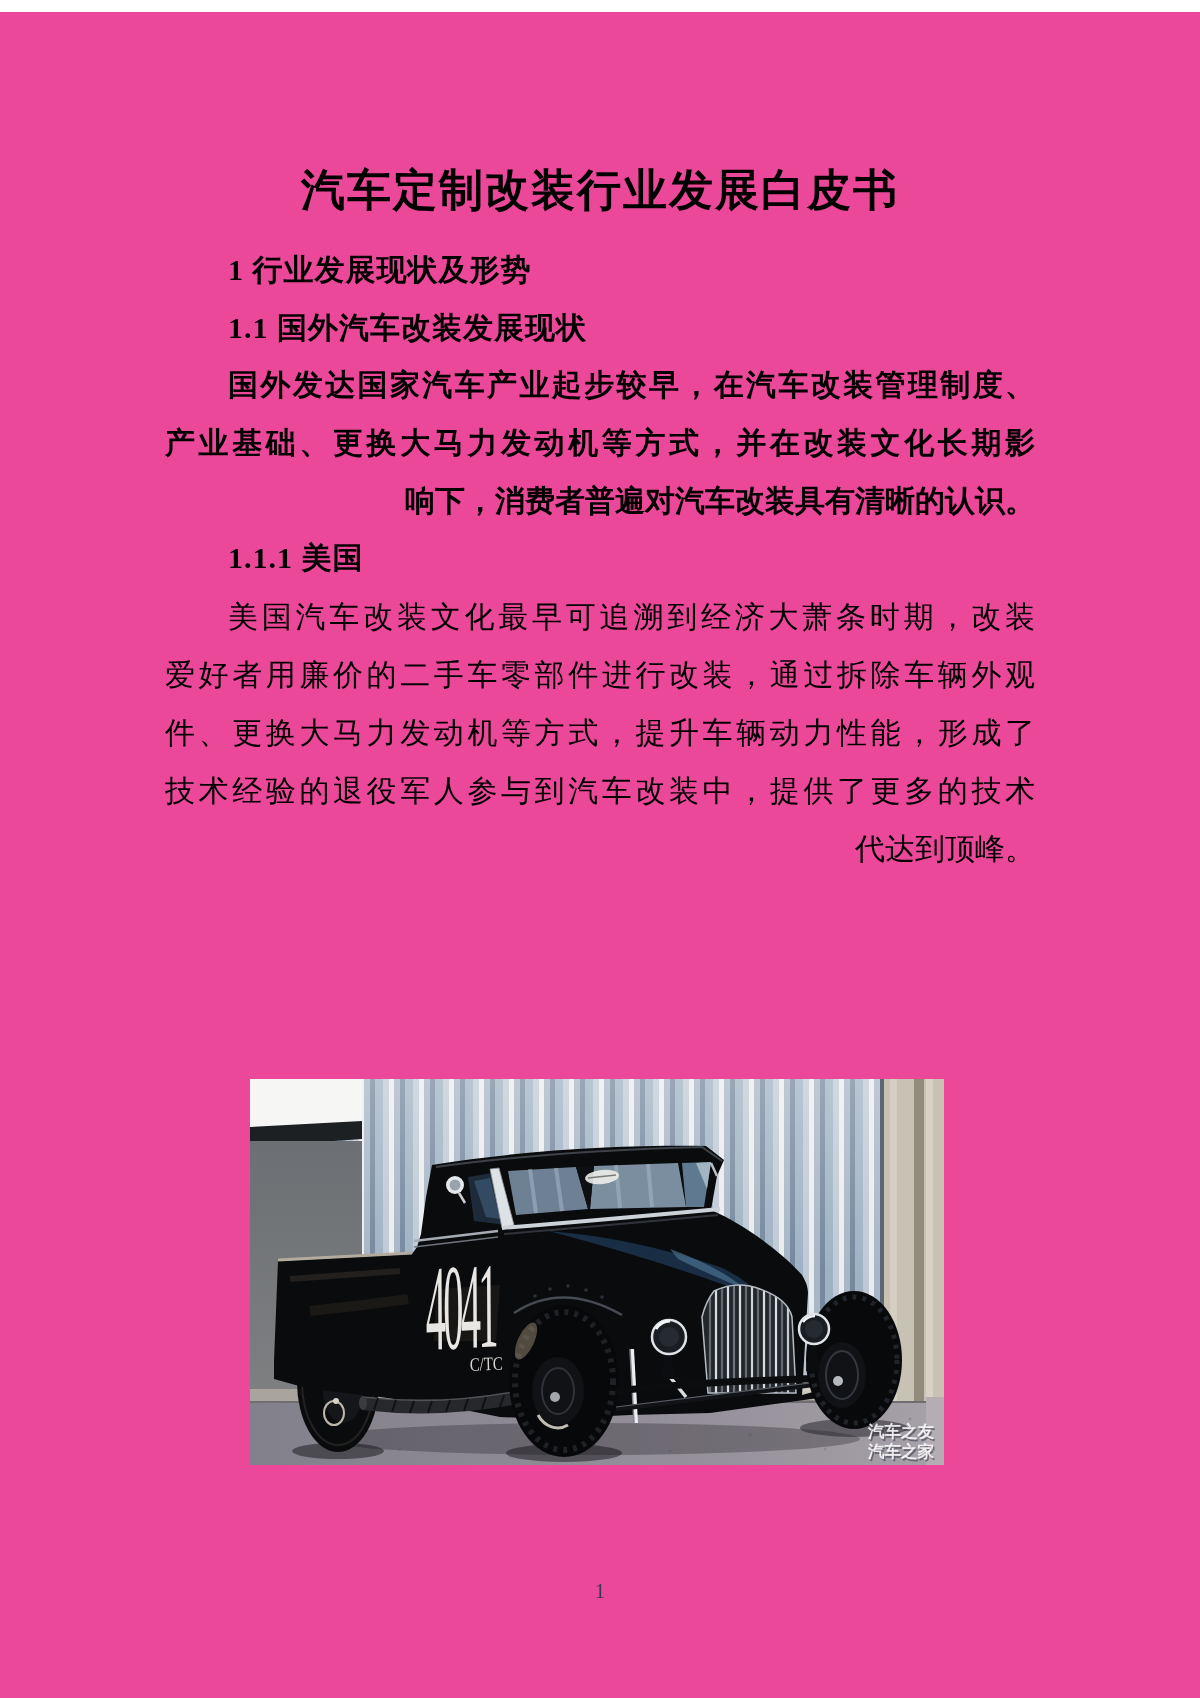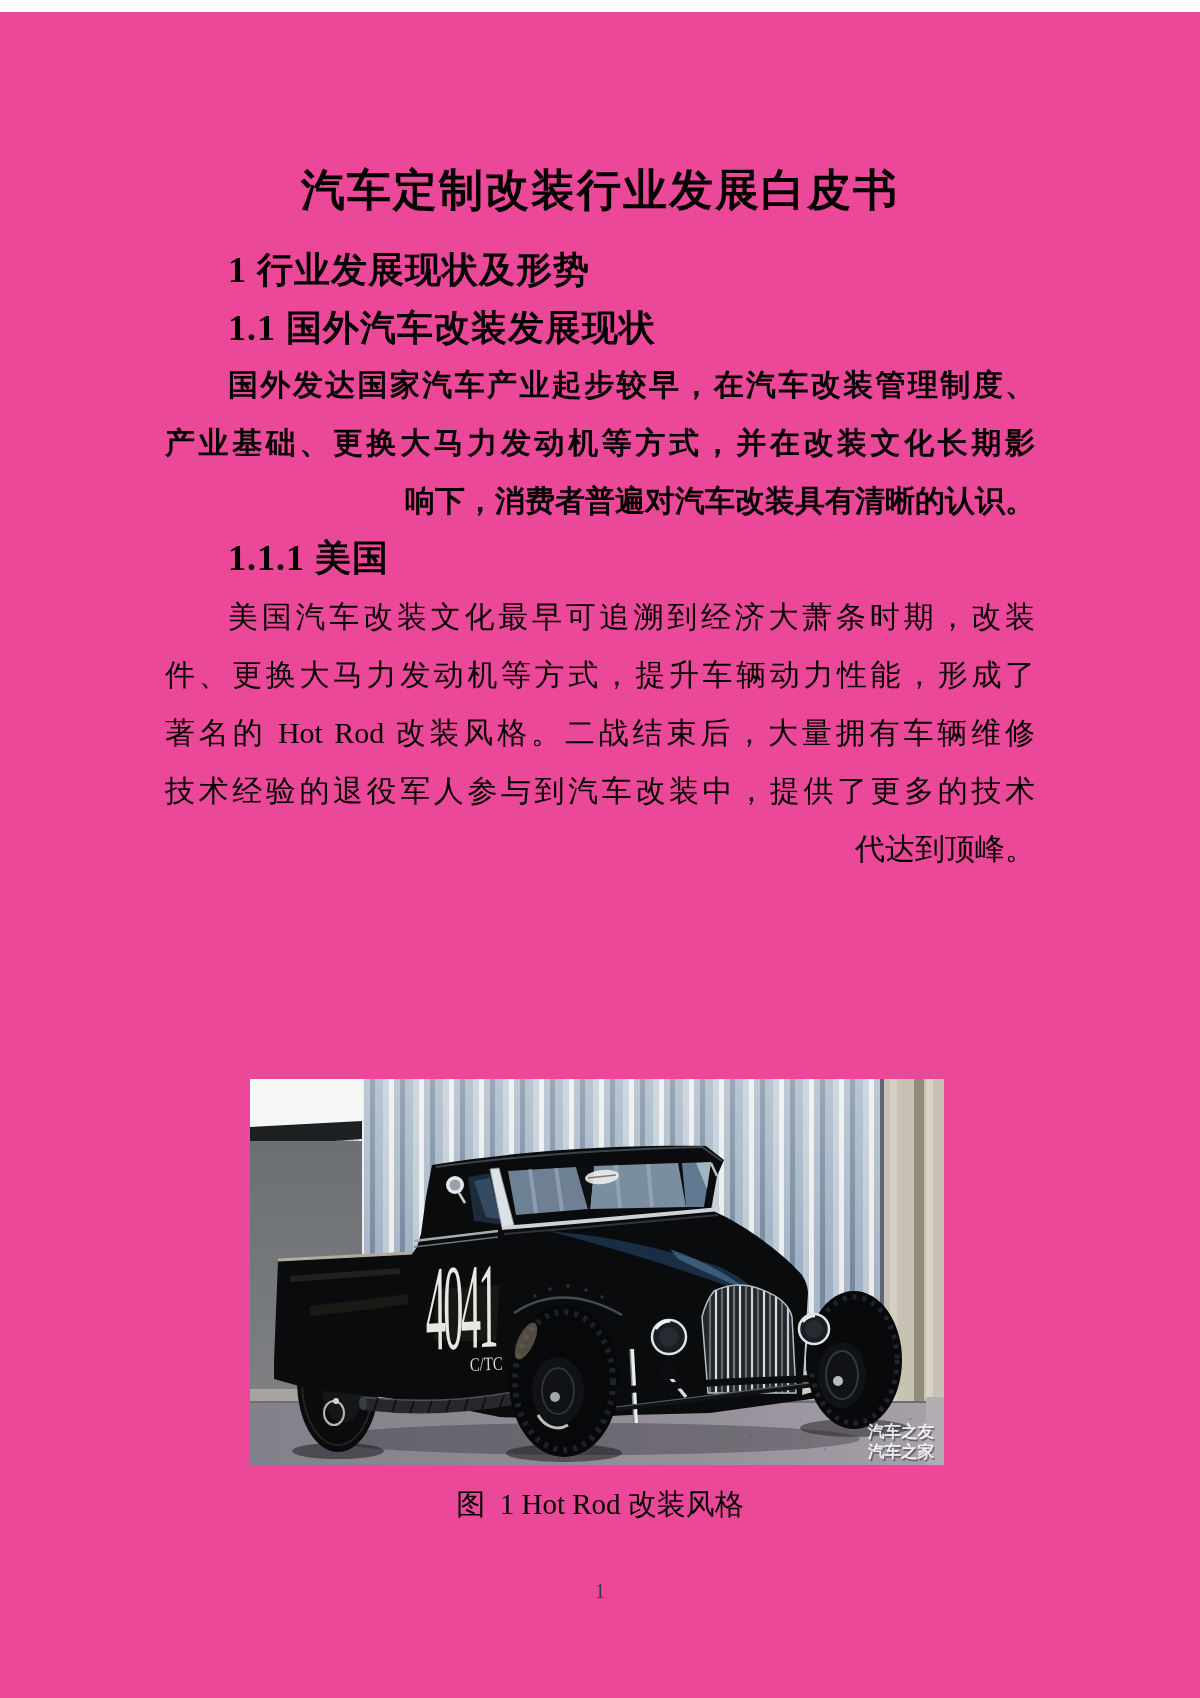--- a/index.html
+++ b/index.html
@@ -8,21 +8,21 @@
     background:#ec4899;overflow:hidden;
     font-family:"Liberation Serif","DejaVu Serif",serif;color:#000;
   }
   .doc-title{
     position:absolute;top:150px;left:0;width:1200px;text-align:center;
     font-family:"Liberation Sans","DejaVu Sans",sans-serif;
     font-size:44px;font-weight:bold;letter-spacing:2px;line-height:56px;
   }
   .h-num{
     position:absolute;left:228px;
-    font-size:36px;font-weight:bold;letter-spacing:1px;line-height:40px;
+    font-size:30px;font-weight:bold;letter-spacing:1px;line-height:40px;
     white-space:pre;
   }
   .h1{top:238px;}
   .h2{top:296px;}
   .h3{top:526px;}
   .para{position:absolute;left:165px;width:870px;font-size:30px;}
   .p1{top:344px;font-weight:bold;}
   .p2{top:576px;}
   .line{height:58px;line-height:58px;text-align:right;white-space:nowrap;}
   .line.fill{text-align:justify;text-align-last:justify;white-space:normal;}
@@ -51,22 +51,22 @@
   <div class="para p1">
       <div class="line fill first">国外发达国家汽车产业起步较早，在汽车改装管理制度、</div>
       <div class="line fill">产业基础、更换大马力发动机等方式，并在改装文化长期影</div>
       <div class="line">响下，消费者普遍对汽车改装具有清晰的认识。</div>
     </div>
 
   <div class="h-num h3">1.1.1 美国</div>
 
   <div class="para p2">
       <div class="line fill first">美国汽车改装文化最早可追溯到经济大萧条时期，改装</div>
+      <div class="line fill">爱好者用廉价的二手车零部件进行改装，通过拆除车辆外观</div>
       <div class="line fill">件、更换大马力发动机等方式，提升车辆动力性能，形成了</div>
-      <div class="line fill">著名的 Hot Rod 改装风格。二战结束后，大量拥有车辆维修</div>
       <div class="line fill">技术经验的退役军人参与到汽车改装中，提供了更多的技术</div>
       <div class="line">代达到顶峰。</div>
     </div>
 
   <div class="figure">
     <svg viewBox="0 0 694 386" xmlns="http://www.w3.org/2000/svg">
       <defs>
         <pattern id="fence" width="30" height="10" patternUnits="userSpaceOnUse">
           <rect x="0" y="0" width="30" height="10" fill="#8ba0b4"></rect>
           <rect x="0" y="0" width="5" height="10" fill="#6e8299"></rect>
@@ -306,17 +306,16 @@
 
       <g font-family="Liberation Sans, DejaVu Sans, sans-serif" font-size="16.5" font-weight="bold" text-anchor="end">
         <text x="685.5" y="359.5" fill="#2a2a3c" opacity="0.5">汽车之友</text>
         <text x="684" y="358" fill="#ffffff" opacity="0.85">汽车之友</text>
         <text x="685.5" y="379.5" fill="#2a2a3c" opacity="0.5">汽车之家</text>
         <text x="684" y="378" fill="#ffffff" opacity="0.85">汽车之家</text>
       </g>
     </svg>
   </div>
 
-  <div class="caption">图  1 Hot Rod 改装风格</div>
 
   <div class="pageno">1</div>
 
 </div>
 
 </body></html>

